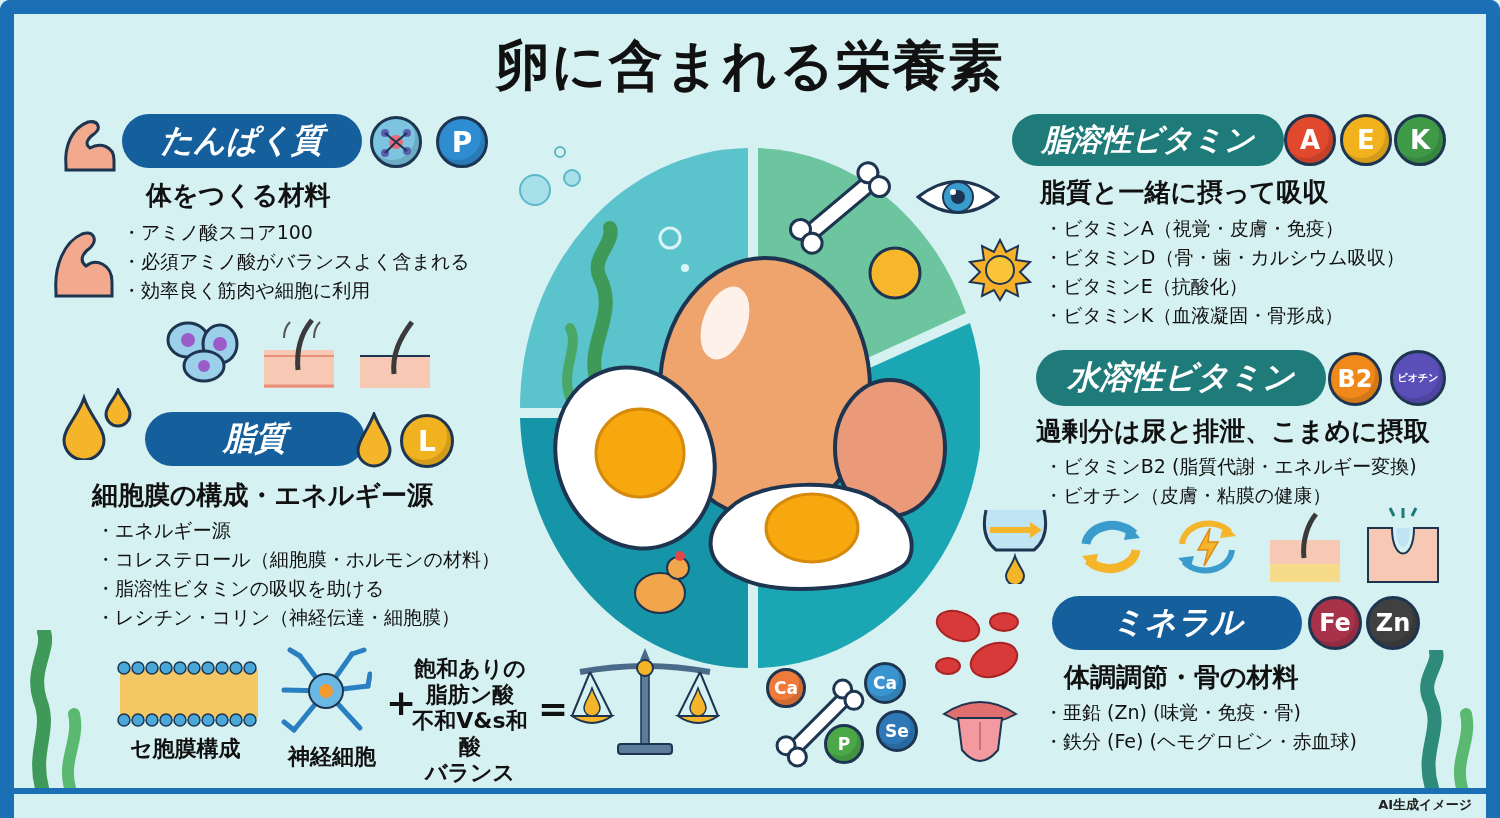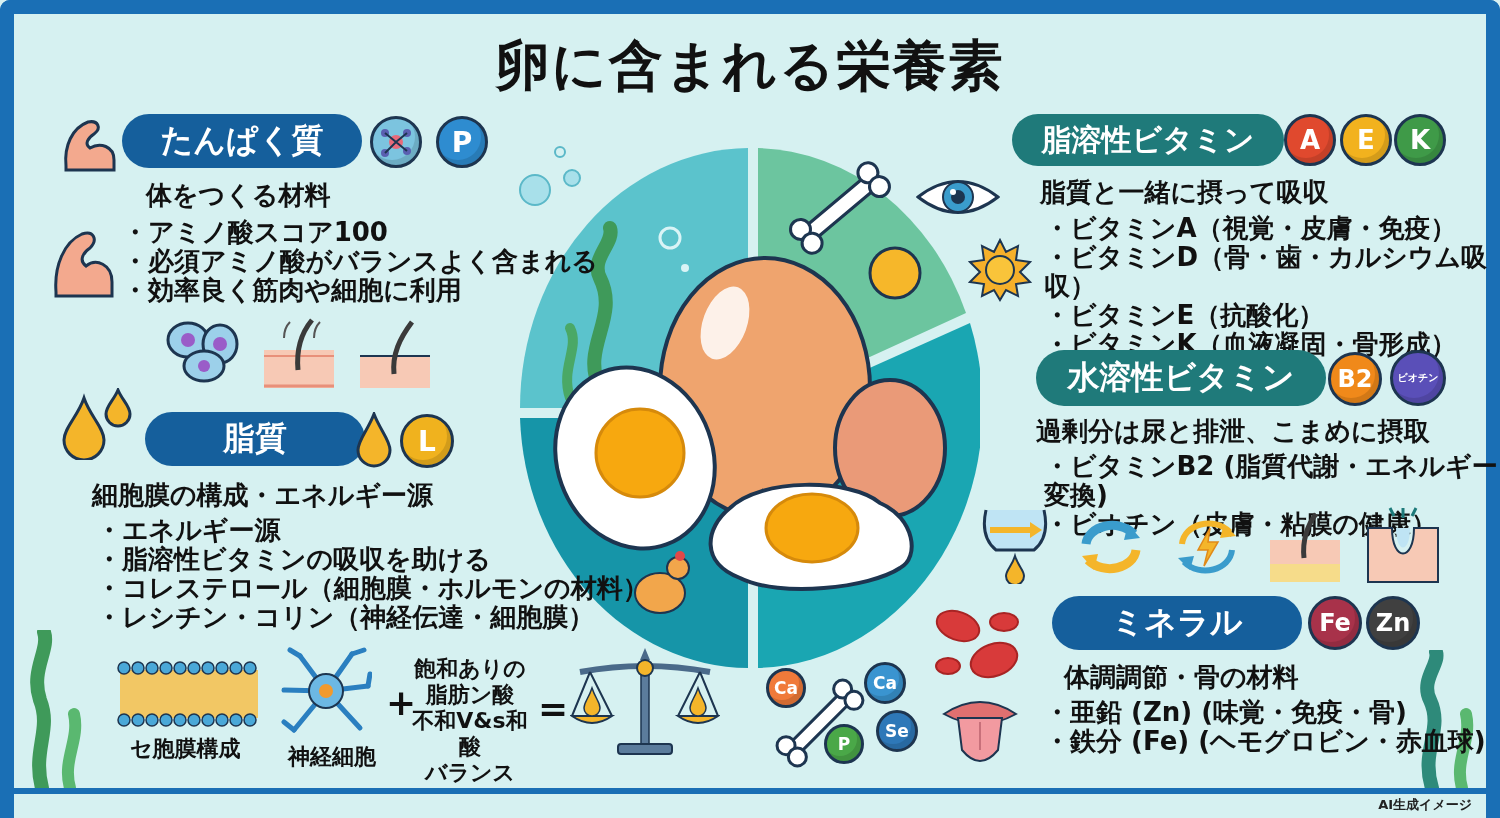--- a/index.html
+++ b/index.html
@@ -3,28 +3,28 @@
 <meta charset="utf-8">
 <style>
   * { box-sizing: border-box; margin: 0; padding: 0; }
   html, body { width: 1500px; height: 818px; overflow: hidden; background: #d9f1f2; }
   body { font-family: "DejaVu Sans", "Liberation Sans", sans-serif; color: #1a1a1a; position: relative; }
   .frame { position: absolute; left: 0; top: 0; width: 1500px; height: 818px; border: 14px solid #1a6fb5; border-bottom: none; border-radius: 10px 10px 0 0; background: #d6f1f1; }
   .bottom-rule { position: absolute; left: 14px; right: 14px; top: 788px; height: 6px; background: #1a6fb5; }
   .watermark { position: absolute; right: 28px; top: 796px; font-size: 13px; font-weight: bold; color: #222; }
   .title { position: absolute; left: 0; width: 1500px; top: 30px; text-align: center; font-size: 54px; font-weight: bold; letter-spacing: 2px; color: #111; }
 
-  .pill { position: absolute; border-radius: 30px; color: #fff; font-weight: bold; display: flex; align-items: center; justify-content: center; }
+  .pill { position: absolute; border-radius: 30px; color: #fff; font-weight: bold; display: flex; align-items: center; justify-content: center; font-style: italic; }
   .pill.blue { background: #155f9c; }
   .pill.teal { background: #1f7a7a; }
 
   .badge { position: absolute; border-radius: 50%; display: flex; align-items: center; justify-content: center; color: #fff; font-weight: bold; border: 3px solid #1d3550; box-shadow: inset -4px -5px 0 rgba(0,0,0,0.12); }
 
   .subhead { position: absolute; font-weight: bold; font-size: 26px; color: #111; }
-  .bullets { position: absolute; list-style: none; font-weight: bold; font-size: 26px; line-height: 29px; color: #111; }
+  .bullets { position: absolute; list-style: none; font-weight: normal; font-size: 19px; line-height: 29px; color: #111; }
   .bullets li::before { content: "・"; }
 
   .icon { position: absolute; }
   .lbl { position: absolute; font-weight: bold; font-size: 22px; color: #111; text-align: center; }
   .op { position: absolute; font-weight: bold; font-size: 36px; color: #111; }
 </style>
 </head>
 <body>
 
 <div class="frame"></div>
@@ -134,22 +134,22 @@
 </div>
 <svg class="icon" style="left:354px;top:412px" width="40" height="56" viewBox="0 0 40 56">
   <path d="M20 2 C26 18 36 28 36 38 A16 16 0 0 1 4 38 C4 28 14 18 20 2 Z" fill="#f4b52a" stroke="#1d3550" stroke-width="3"></path>
 </svg>
 <div class="badge" style="left:400px;top:414px;width:54px;height:54px;background:#f0b21e;font-size:28px">
   <span>L</span>
 </div>
 <div class="subhead" style="left:92px;top:478px">細胞膜の構成・エネルギー源</div>
 <ul class="bullets" style="left:96px;top:516px">
   <li>エネルギー源</li>
+  <li>コレステロール（細胞膜・ホルモンの材料）</li>
   <li>脂溶性ビタミンの吸収を助ける</li>
-  <li>コレステロール（細胞膜・ホルモンの材料）</li>
   <li>レシチン・コリン（神経伝達・細胞膜）</li>
 </ul>
 
 <svg class="icon" style="left:114px;top:656px" width="150" height="76" viewBox="0 0 150 76">
   <rect x="6" y="14" width="138" height="48" fill="#f2c764"></rect>
   <g fill="#4aa8d8" stroke="#1d3550" stroke-width="1.5">
     <circle cx="10" cy="12" r="6"></circle>
       <circle cx="24" cy="12" r="6"></circle>
       <circle cx="38" cy="12" r="6"></circle>
       <circle cx="52" cy="12" r="6"></circle>

